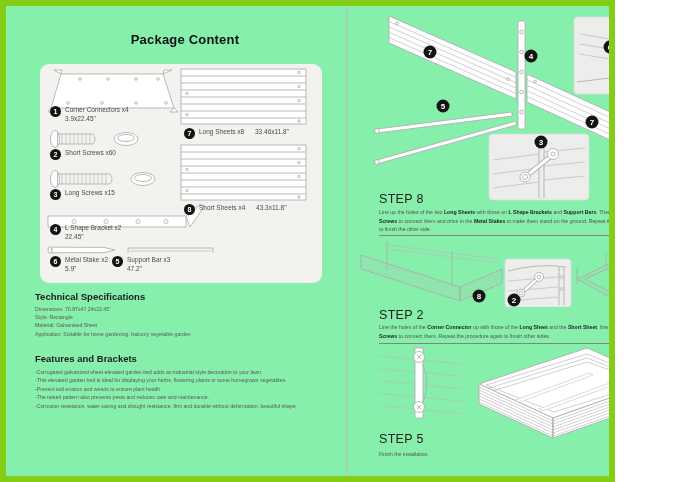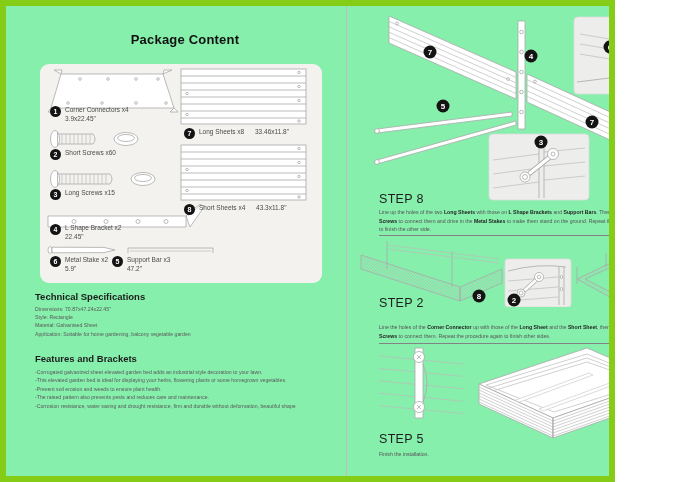--- a/index.html
+++ b/index.html
@@ -369,21 +369,21 @@
     <g>
       <circle class="bdg" cx="126" cy="57" r="6.5"></circle>
       <text class="bdgt" x="126" y="60">8</text>
     </g>
     <g>
       <circle class="bdg" cx="161" cy="61" r="6.5"></circle>
       <text class="bdgt" x="161" y="64">2</text>
     </g>
   </svg>
 
-  <div class="step-title" style="top:290px">STEP 2</div>
+  <div class="step-title" style="top:302px">STEP 2</div>
   <div class="step-text" style="top:317px"><span>Line the holes of the </span><span class="b">Corner Connector</span><span> up with those of the </span><span class="b">Long Sheet</span><span> and the </span><span class="b">Short Sheet</span><span>, then use </span><span class="b">Short Screws</span><span> to connect them. Repeat the procedure again to finish other sides.</span></div>
   <div class="hr" style="top:337px"></div>
 
   <svg class="dsvg" style="left:347px;top:340px" width="332" height="96" viewBox="0 0 332 96">
 
     <g>
       <line class="ln2" x1="26" y1="10" x2="110" y2="18"></line>
       <line class="ln2" x1="26" y1="22.4" x2="110" y2="30.4"></line>
       <line class="ln2" x1="26" y1="34.8" x2="110" y2="42.8"></line>
       <line class="ln2" x1="26" y1="47.2" x2="110" y2="55.2"></line>

